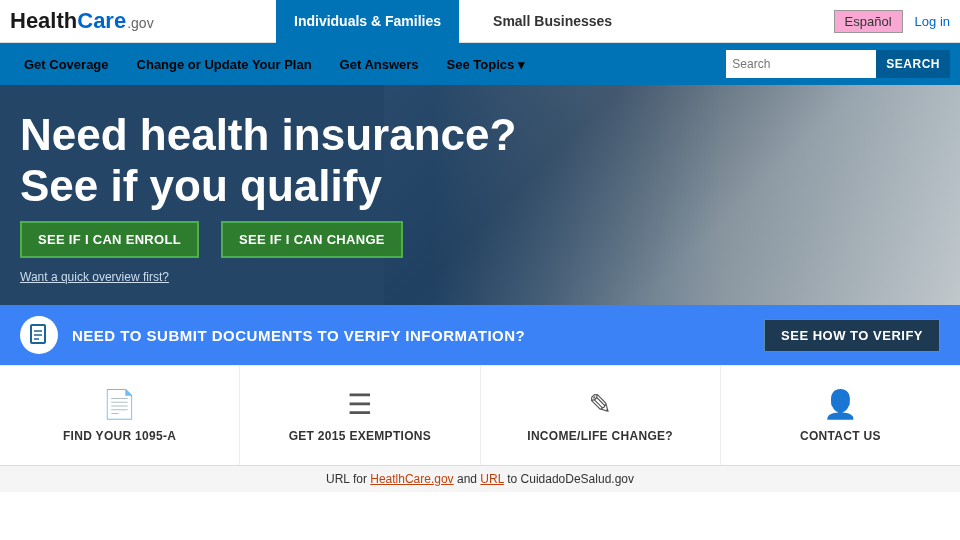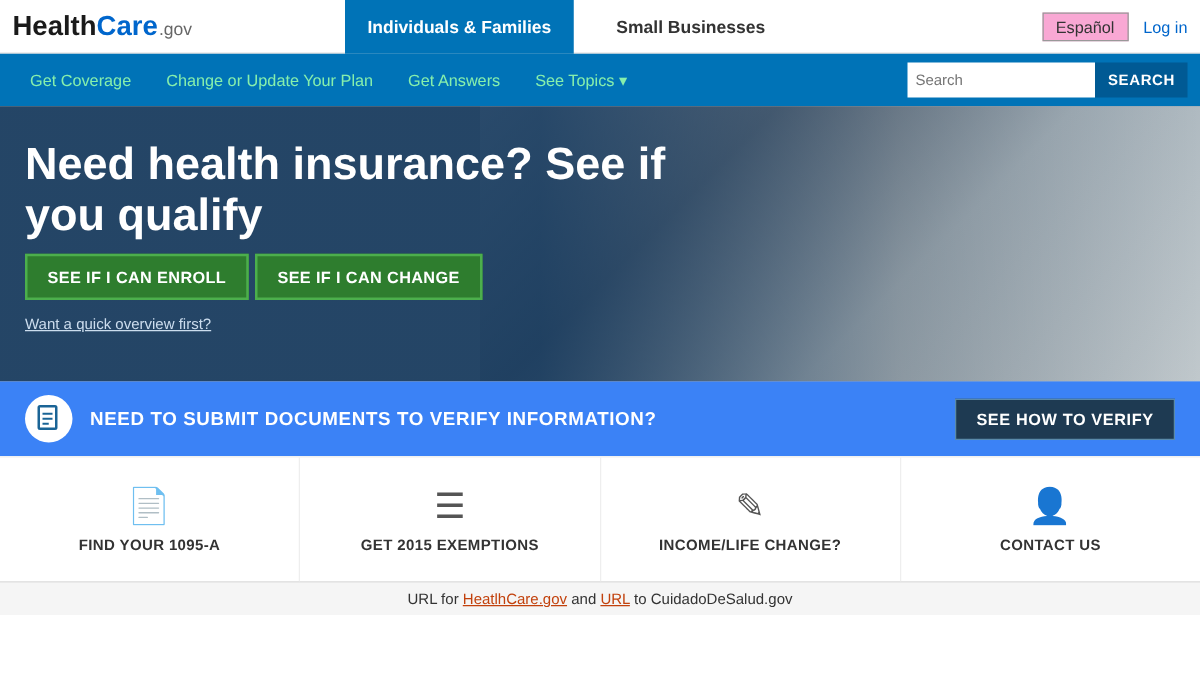--- a/index.html
+++ b/index.html
@@ -80,23 +80,23 @@
 
     
     .sub-nav {
       background: #0073b7;
       display: flex;
       align-items: center;
       height: 42px;
       padding: 0 10px;
     }
     .sub-nav-item {
-      color: #86efac;
-      font-size: 13px;
-      font-weight: normal;
+      color: #000000;
+      font-size: 13px;
+      font-weight: bold;
       padding: 0 14px;
       cursor: pointer;
       height: 42px;
       display: flex;
       align-items: center;
     }
     .search-area {
       display: flex;
       align-items: center;
       margin-left: auto;
@@ -149,36 +149,36 @@
       background: linear-gradient(to right, rgba(0,40,80,0.7) 45%, rgba(0,20,40,0.2) 75%, rgba(0,0,0,0) 100%);
       z-index: 1;
     }
     .hero-content {
       position: relative;
       z-index: 2;
       padding: 25px 20px 15px 20px;
       max-width: 600px;
     }
     .hero-title {
-      font-size: 36px;
+      font-size: 44px;
       font-weight: bold;
       color: #fff;
       line-height: 1.15;
       margin-bottom: 10px;
     }
     .hero-subtitle {
       font-size: 13px;
       color: #eee;
       margin-bottom: 16px;
       max-width: 420px;
       line-height: 1.4;
     }
     .hero-buttons {
       display: flex;
-      gap: 5px;
+      gap: 22px;
       margin-bottom: 12px;
     }
     .hero-btn {
       background: #2e7d2e;
       color: #fff;
       border: 2px solid #4caf4c;
       padding: 9px 16px;
       font-size: 13px;
       font-weight: bold;
       cursor: pointer;

